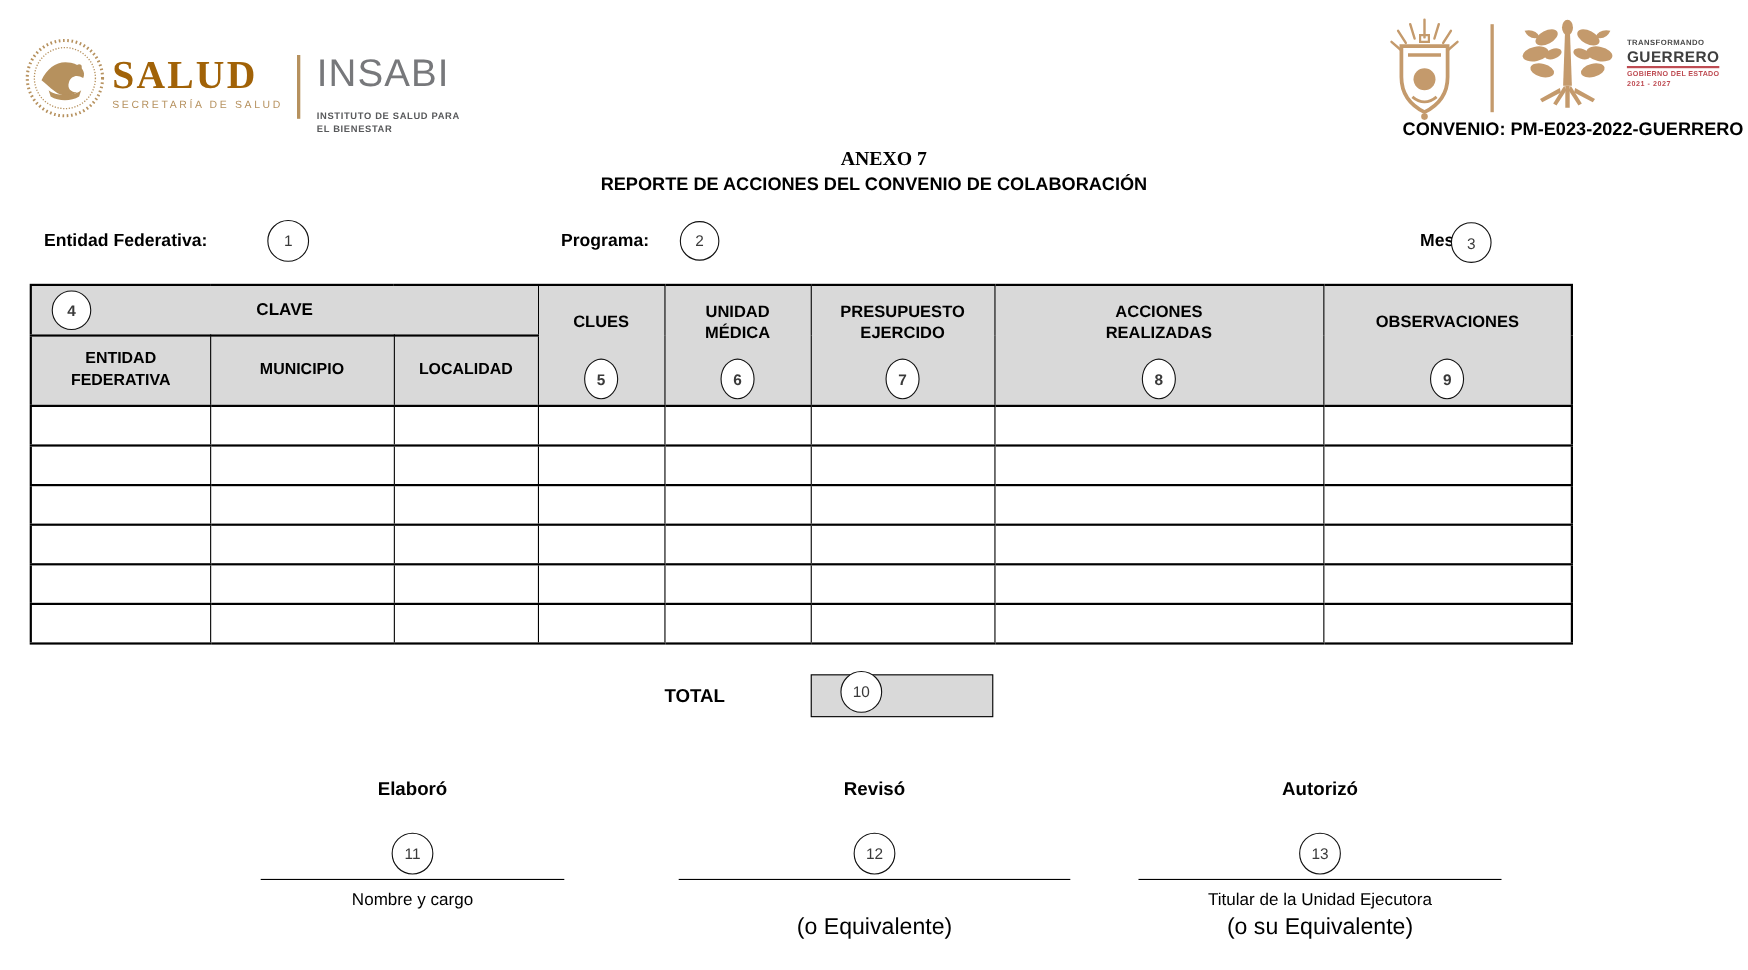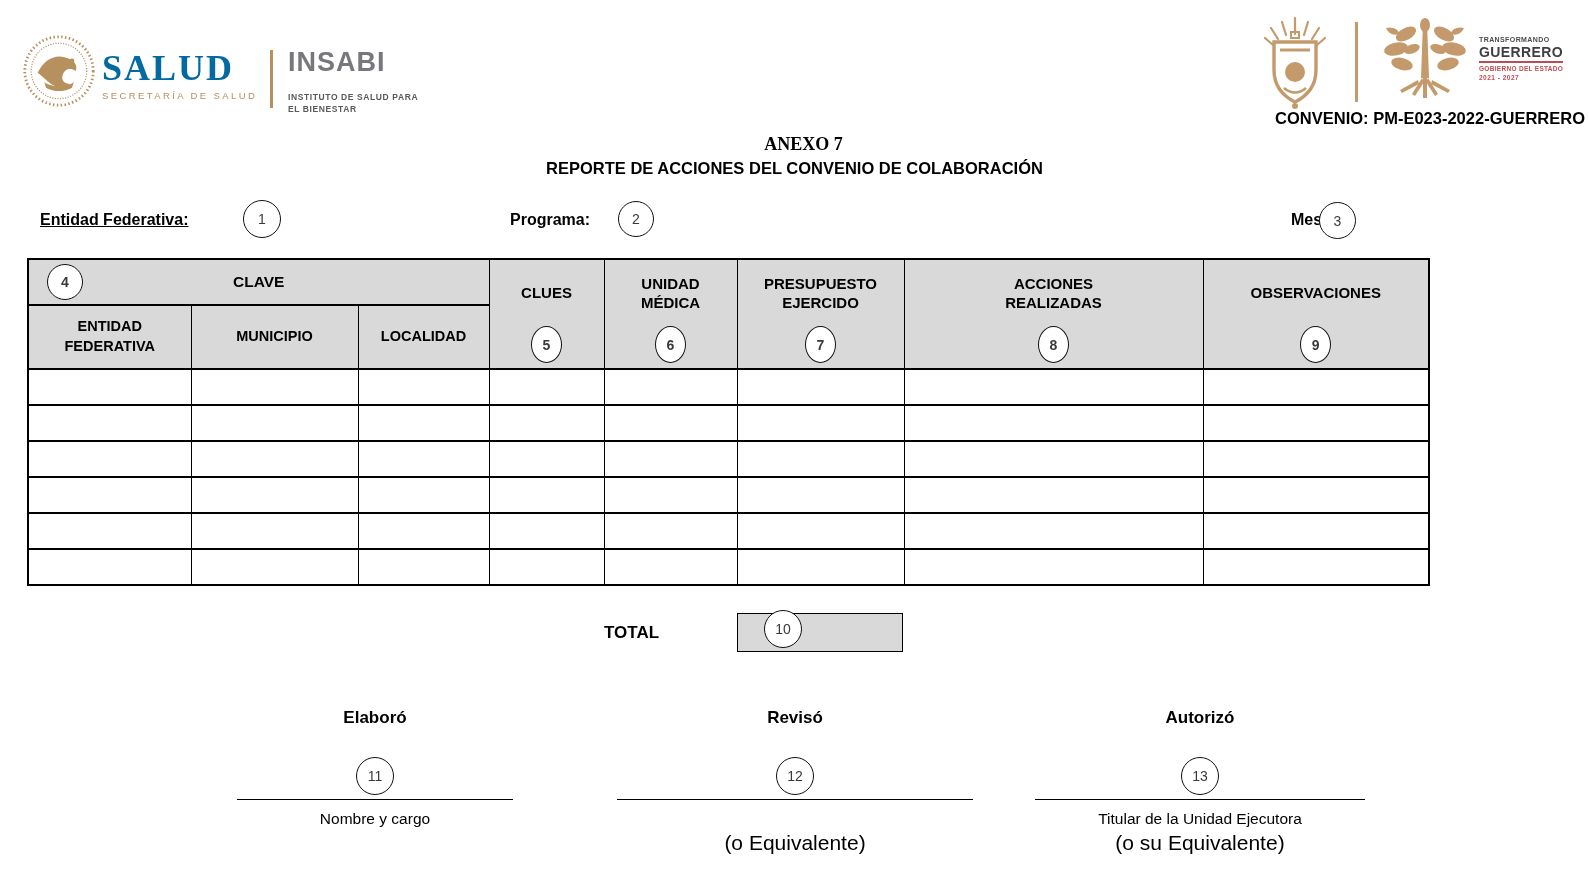--- a/index.html
+++ b/index.html
@@ -5,25 +5,25 @@
   * { margin:0; padding:0; box-sizing:border-box; }
   html,body { background:#fff; }
   .page {
     position:relative; width:1589px; height:882px; background:#fff;
     font-family:"Liberation Sans", sans-serif; color:#000; overflow:hidden;
   }
   .abs { position:absolute; }
 
   
   .salud-block { position:absolute; left:102px; top:50px; }
-  .salud-wordmark { font-family:"Liberation Serif", serif; font-weight:bold; font-size:36px; letter-spacing:2px; color:#0369a1; line-height:1; }
+  .salud-wordmark { font-family:"Liberation Serif", serif; font-weight:bold; font-size:36px; letter-spacing:2px; color:#a16207; line-height:1; }
   .salud-sub { margin-top:4px; font-size:9.5px; font-weight:normal; letter-spacing:2.4px; color:#B6915E; }
   .v-divider-gold { position:absolute; left:270px; top:50px; width:3px; height:58px; background:#B6915E; }
   .insabi-block { position:absolute; left:288px; top:49px; }
-  .insabi-wordmark { font-weight:bold; font-size:27px; letter-spacing:1px; color:#77787B; line-height:1; }
+  .insabi-wordmark { font-weight:normal; font-size:35px; letter-spacing:1px; color:#77787B; line-height:1; }
   .insabi-sub { margin-top:16px; font-size:8.5px; font-weight:bold; letter-spacing:.6px; color:#58595B; line-height:1.4; }
 
   .v-divider-tan { position:absolute; left:1355px; top:22px; width:3px; height:80px; background:#C49A6C; }
   .gro-wordmark { position:absolute; left:1479px; top:36px; width:92px; }
   .gro-l1 { font-size:7px; font-weight:bold; color:#4a4a4a; letter-spacing:.4px; }
   .gro-l2 { font-size:14px; font-weight:800; color:#3F3F3F; letter-spacing:.4px; border-bottom:2px solid #BE4B52; display:inline-block; padding-bottom:1px; }
   .gro-l3 { margin-top:2px; font-size:6.5px; font-weight:bold; color:#BE4B52; letter-spacing:.3px; }
   .gro-l4 { margin-top:2px; font-size:6.5px; font-weight:bold; color:#BE4B52; letter-spacing:.5px; }
   .convenio { position:absolute; right:4px; top:109px; font-size:16.5px; font-weight:bold; color:#000; }
 
@@ -153,21 +153,21 @@
     <div><span class="gro-l2">GUERRERO</span></div>
     <div class="gro-l3">GOBIERNO DEL ESTADO</div>
     <div class="gro-l4">2021 - 2027</div>
   </div>
 
   <div class="convenio">CONVENIO: PM-E023-2022-GUERRERO</div>
 
   <div class="doc-title-1">ANEXO 7</div>
   <div class="doc-title-2">REPORTE DE ACCIONES DEL CONVENIO DE COLABORACIÓN</div>
 
-  <div class="field-label" style="left:40px;text-decoration:underline;">Entidad Federativa:</div>
+  <div class="field-label" style="left:40px;">Entidad Federativa:</div>
   <div class="ref-circle" style="left:243px; top:200px; width:38px; height:38px;">1</div>
 
   <div class="field-label" style="left:510px;">Programa:</div>
   <div class="ref-circle" style="left:618px; top:201px; width:36px; height:36px;">2</div>
 
   <div class="field-label" style="left:1291px;">Mes:</div>
   <div class="ref-circle" style="left:1319px; top:202px; width:37px; height:37px;">3</div>
 
   <table class="report">
     <colgroup>

